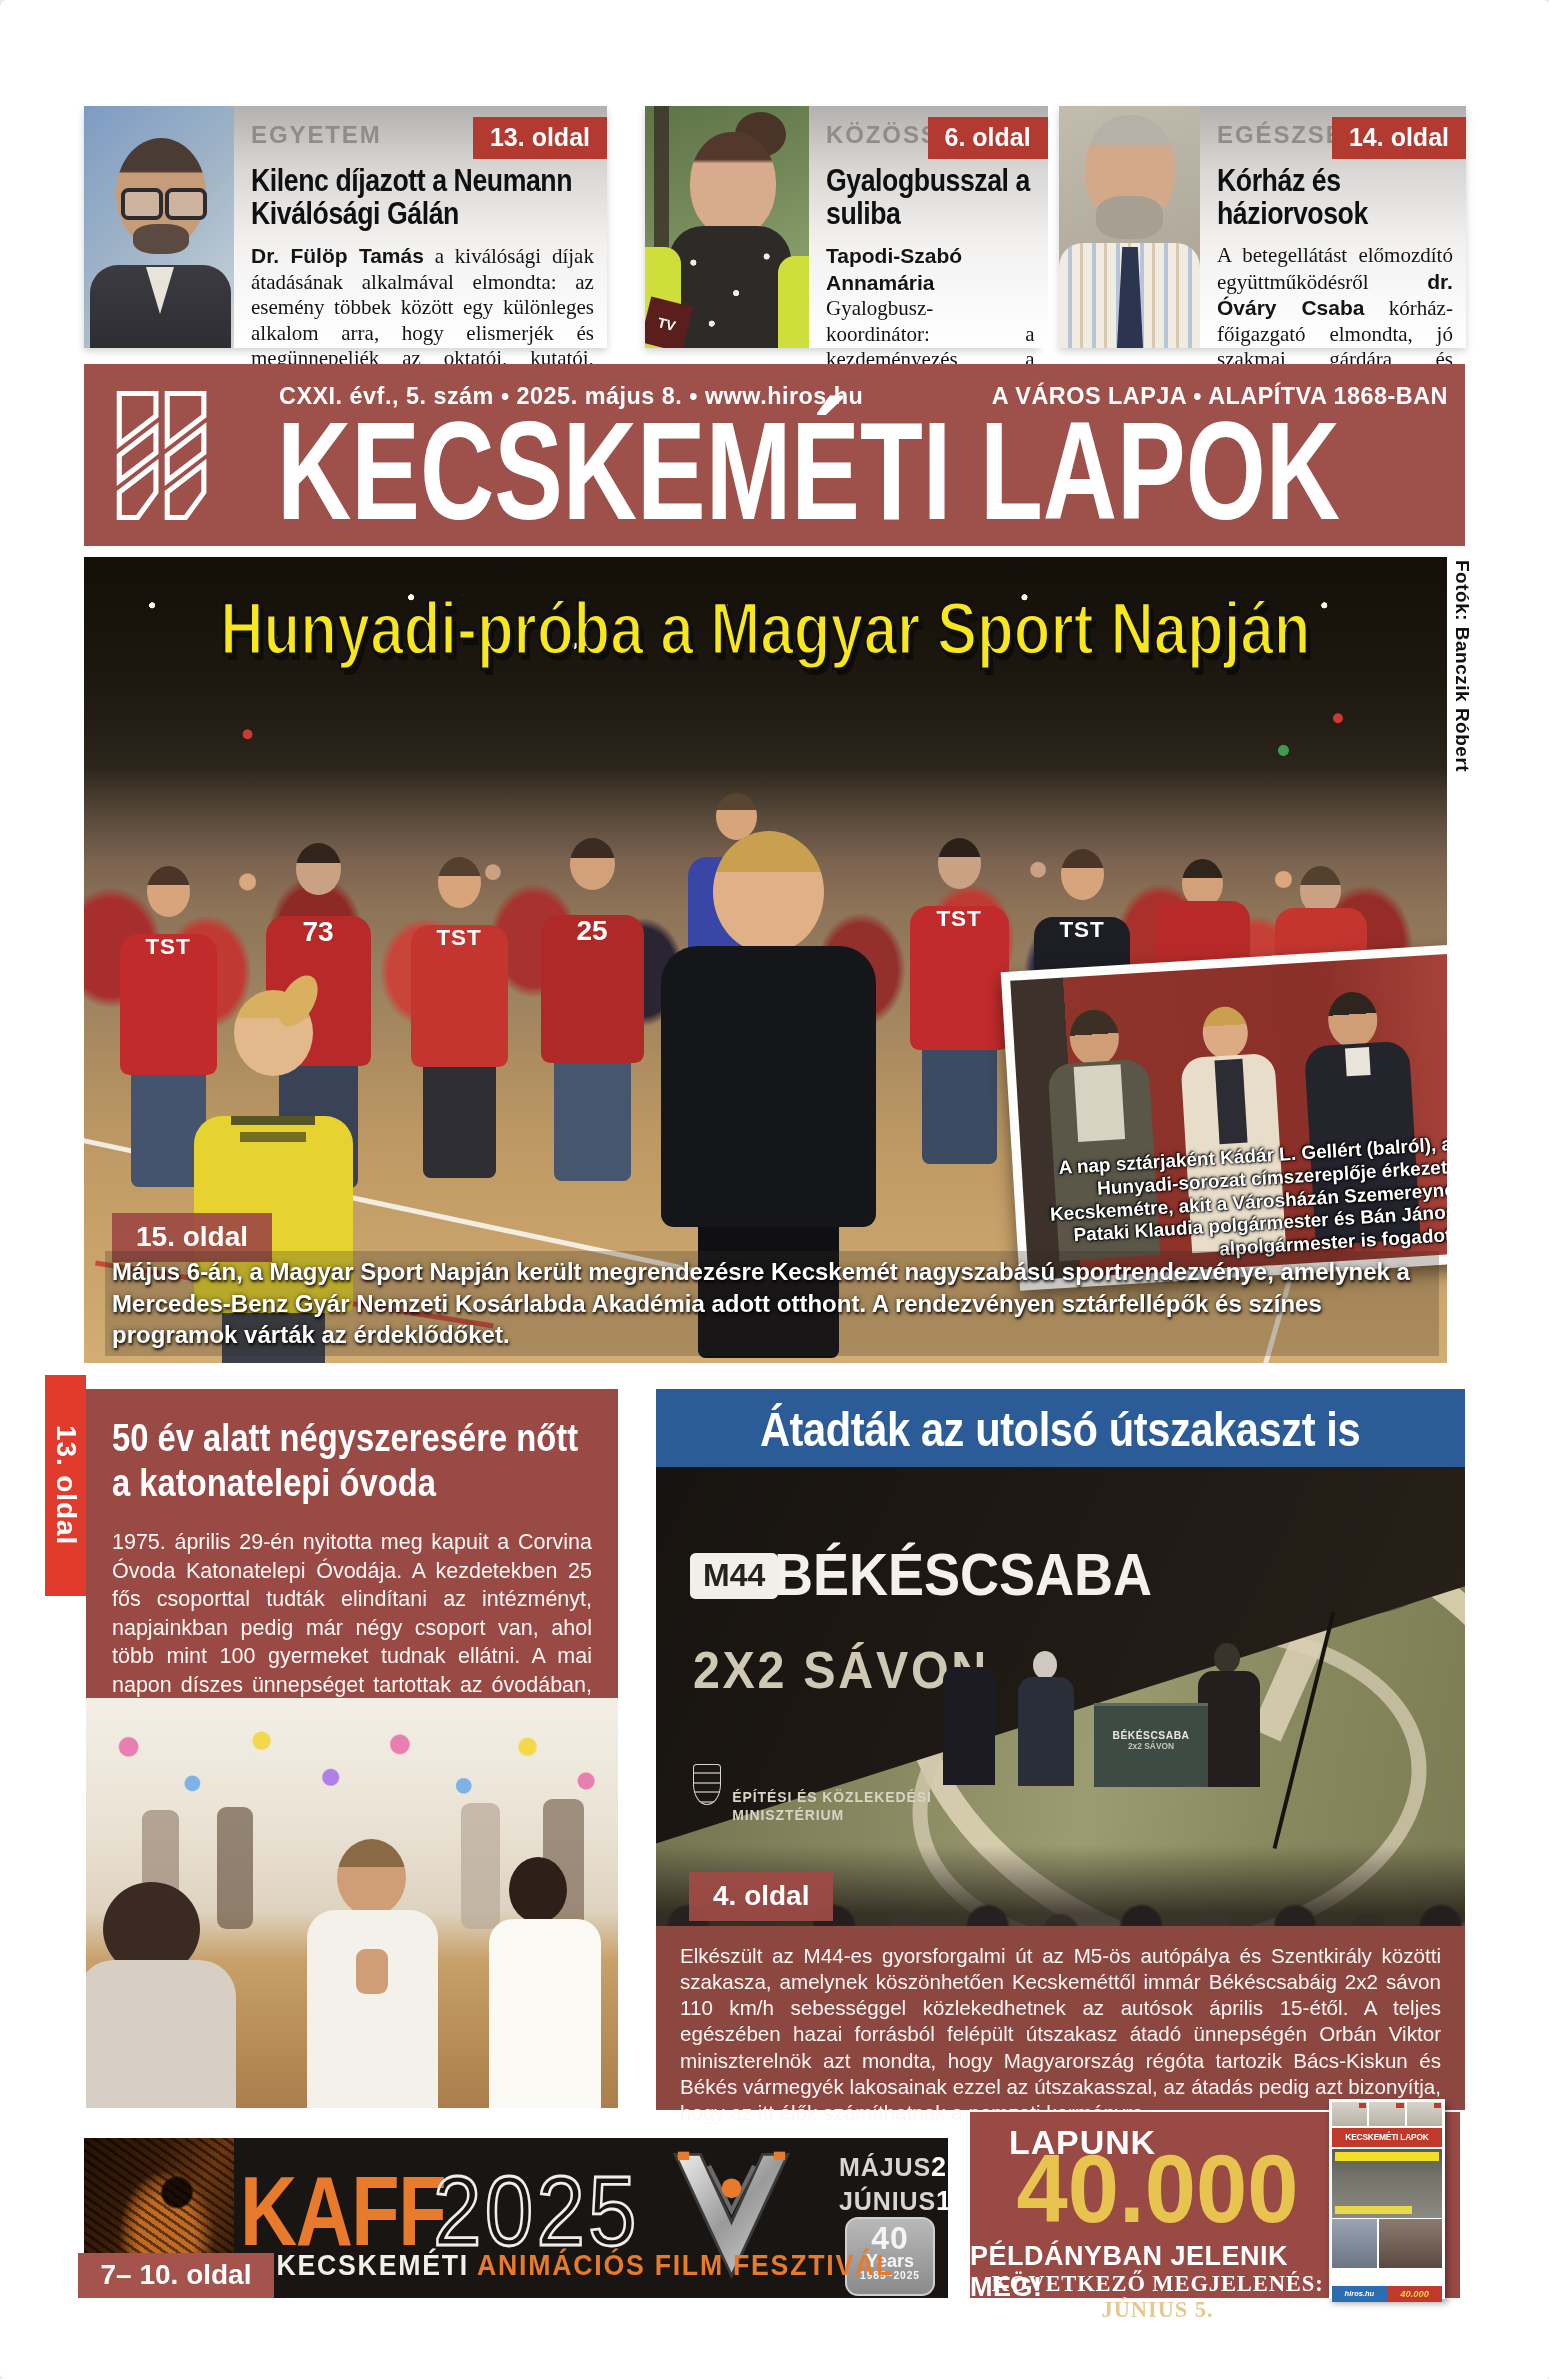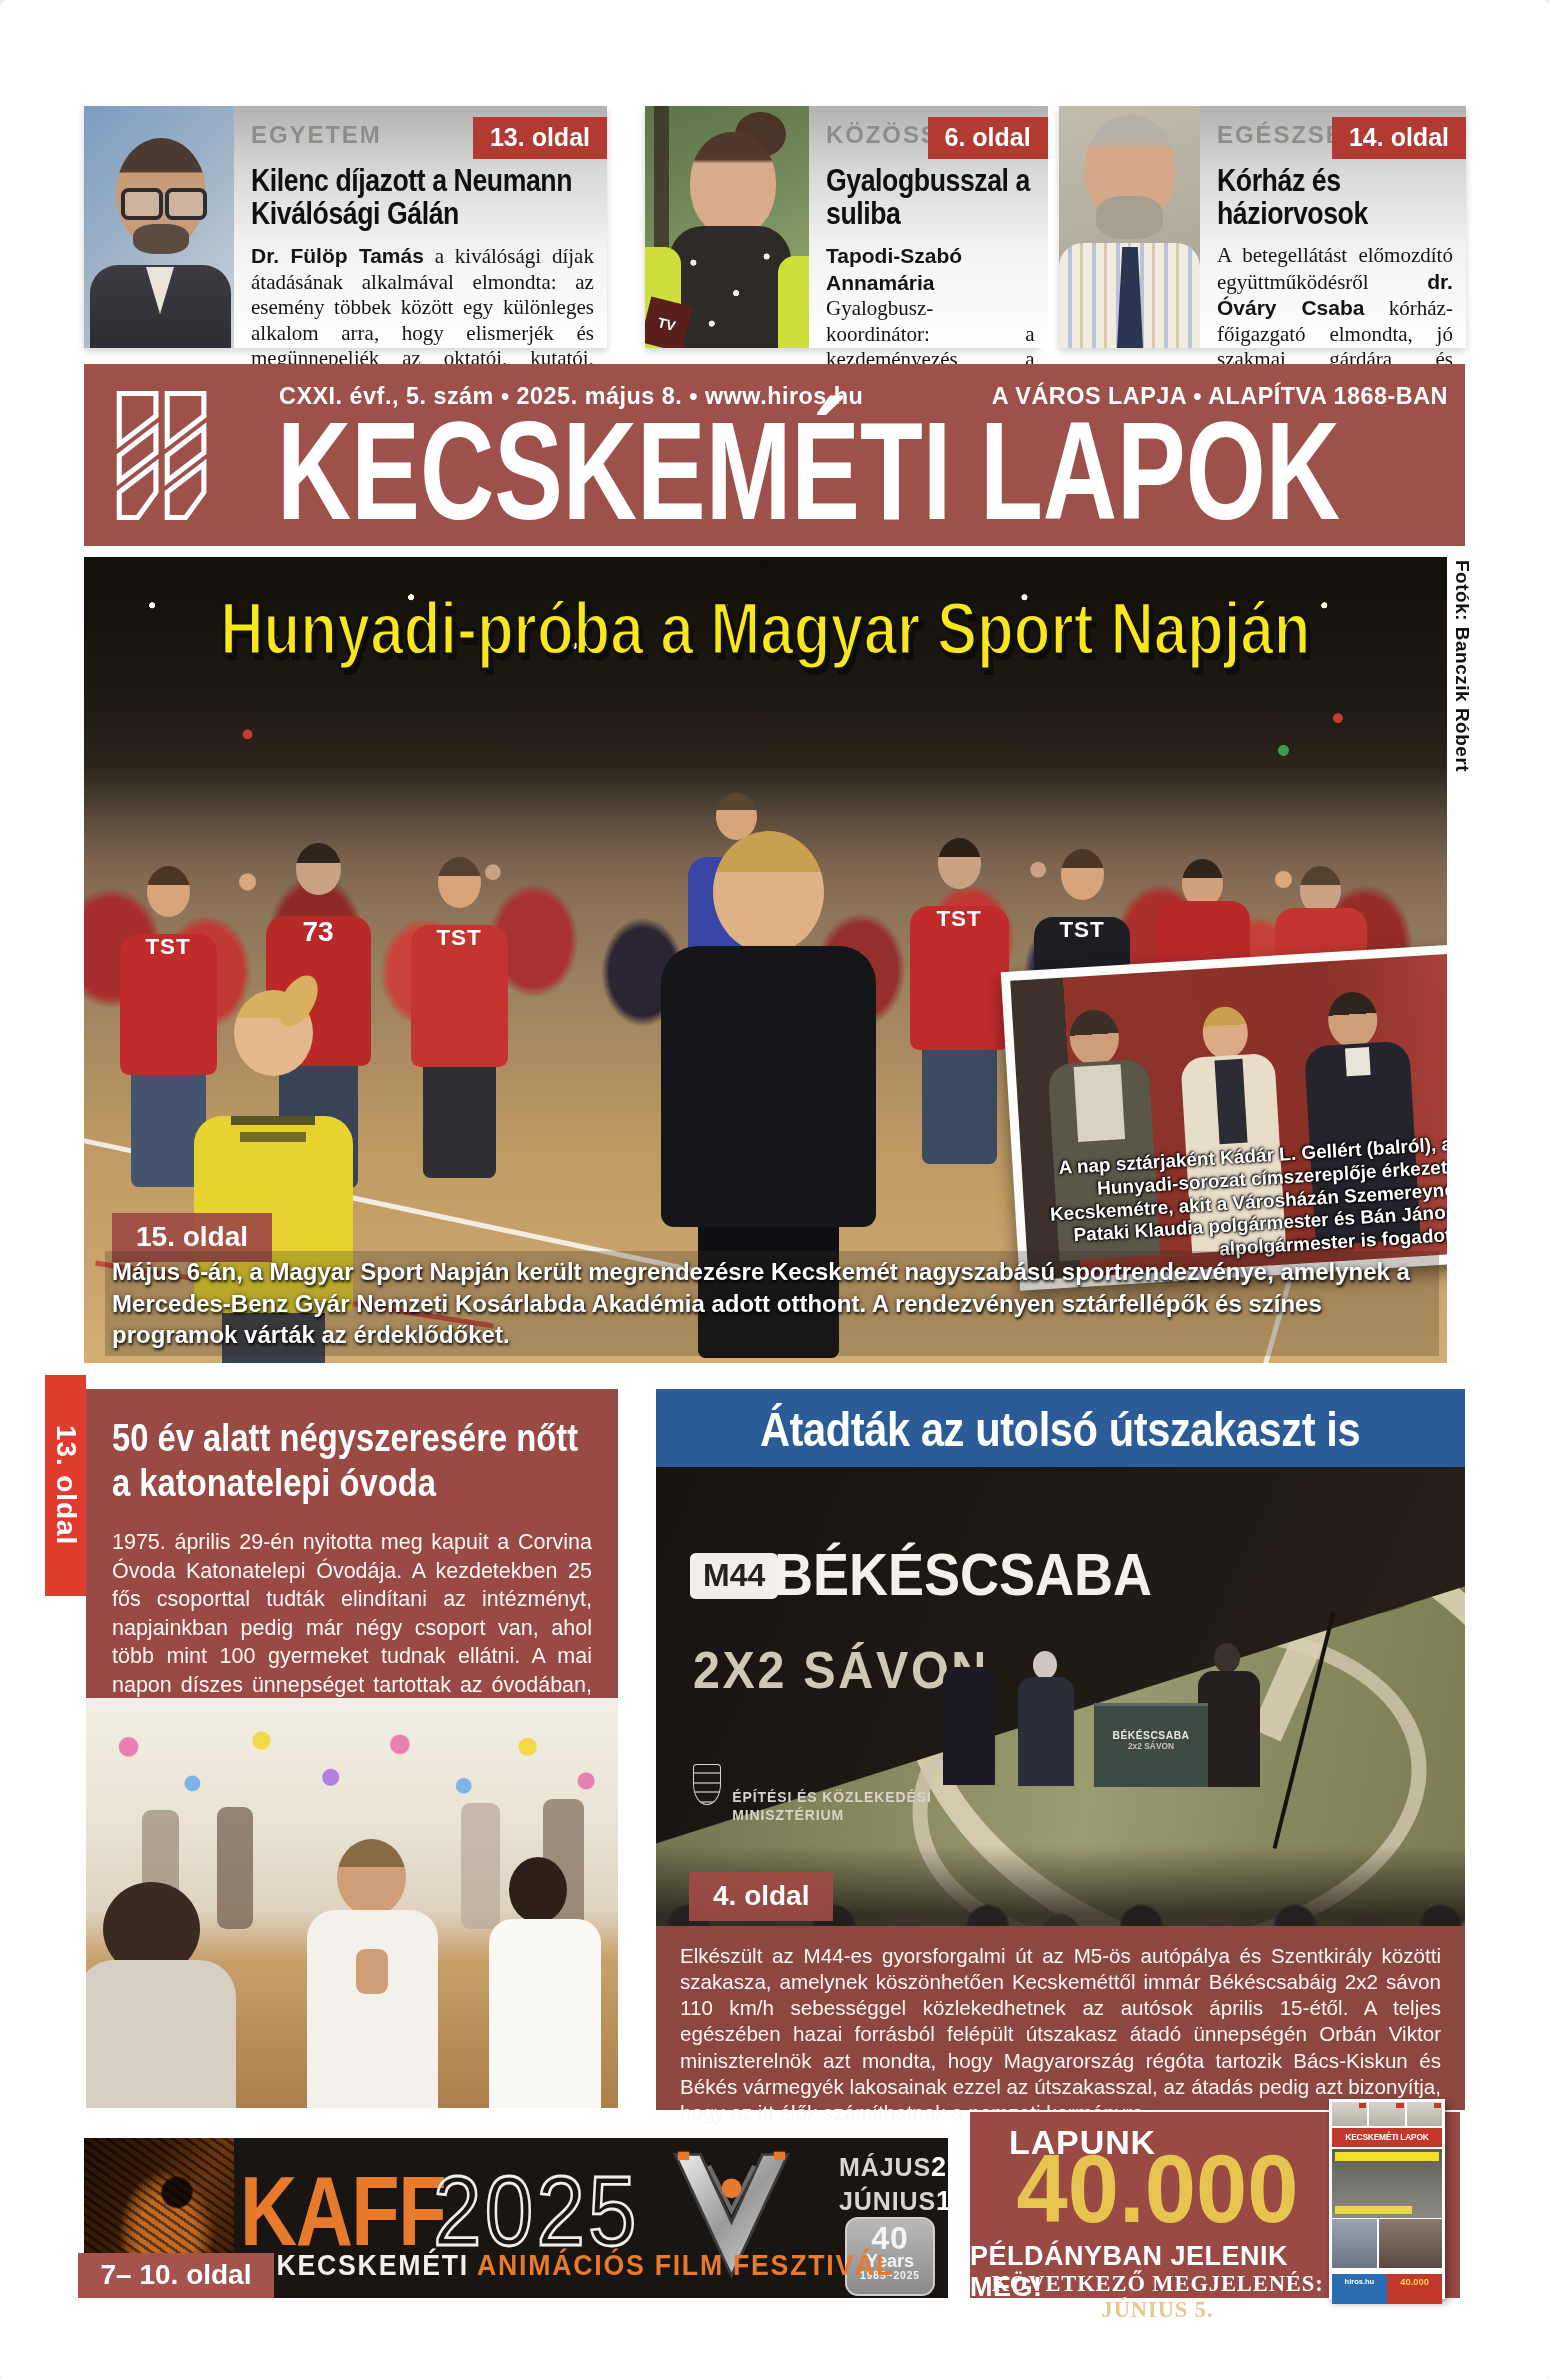--- a/index.html
+++ b/index.html
@@ -207,21 +207,21 @@
   .th-mini::after{content:"";position:absolute;right:0.9px;top:0.9px;width:7.5px;height:5.6px;background:#c0392b;}
   .th-mast{height:19px;background:#c0392b;color:#fff;font-weight:800;font-size:8.4px;line-height:19px;
      text-align:center;letter-spacing:-0.2px;white-space:nowrap;overflow:hidden;}
   .th-photo{height:69px;background:linear-gradient(180deg,#5a5a52 0%,#73736а 40%,#8a8a80 100%);position:relative;margin-top:1.9px;
      background:linear-gradient(180deg,#5a5a52 0%,#73736a 40%,#8a8a80 100%);}
   .th-yellow{position:absolute;left:2.8px;top:3.7px;right:2.8px;height:8.4px;background:#f2df2a;}
   .th-sub{position:absolute;left:2.8px;bottom:3.7px;width:70%;height:7.5px;background:#e8d84a;}
   .th-two{display:flex;gap:1.9px;margin-top:1.9px;}
   .th-a{flex:1;height:49px;background:linear-gradient(180deg,#9aa4b2,#6a7482);}
   .th-b{flex:1.4;height:49px;background:linear-gradient(180deg,#8a7a6e,#5a4a42);}
-  .th-bot{display:flex;margin-top:6px;height:30px;}
+  .th-bot{display:flex;margin-top:18px;height:16px;font-style:italic;}
   .th-site{flex:1;background:#2a6db0;color:#fff;font-weight:700;font-size:7.5px;line-height:16px;text-align:center;}
   .th-num{flex:1;background:#c0392b;color:#f3cf4e;font-weight:800;font-size:9.4px;line-height:16px;text-align:center;}
 </style>
 </head>
 <body>
 
 <div class="page">
 
   <div class="teaser" style="left:84px;width:523px;">
     <div class="t-photo ph1">
@@ -309,20 +309,27 @@
           <span class="pnum" style="margin-top:28px;">73</span>
         </div>
       <div class="fl" style="width:79px;height:122px;background:#3a4258;"></div>
     </div>
     <div class="fig" style="left:319px;top:300px;width:112px;">
       <div class="fh" style="width:43px;height:51px;background:linear-gradient(#53402e 0 38%,#d8a47c 38%);"></div>
       <div class="ft" style="width:97px;height:142px;background:#c43530;">
           <span class="print">TST</span>
         </div>
       <div class="fl" style="width:73px;height:111px;background:#2e2e34;"></div>
+    </div>
+    <div class="fig" style="left:448px;top:281px;width:120px;">
+      <div class="fh" style="width:45px;height:52px;background:linear-gradient(#3a2c20 0 38%,#d2a07a 38%);"></div>
+      <div class="ft" style="width:103px;height:148px;background:#ad2a28;">
+          <span class="pnum" style="margin-top:32px;">25</span>
+        </div>
+      <div class="fl" style="width:77px;height:118px;background:#46566f;"></div>
     </div>
     <div class="fig" style="left:817px;top:281px;width:116px;">
       <div class="fh" style="width:43px;height:51px;background:linear-gradient(#2c2118 0 38%,#caa283 38%);"></div>
       <div class="ft" style="width:99px;height:144px;background:#c22b2c;">
           <span class="print">TST</span>
         </div>
       <div class="fl" style="width:75px;height:114px;background:#3c4a62;"></div>
     </div>
     <div class="fig" style="left:942px;top:292px;width:112px;">
       <div class="fh" style="width:43px;height:51px;background:linear-gradient(#4a3526 0 38%,#d8a47c 38%);"></div>

